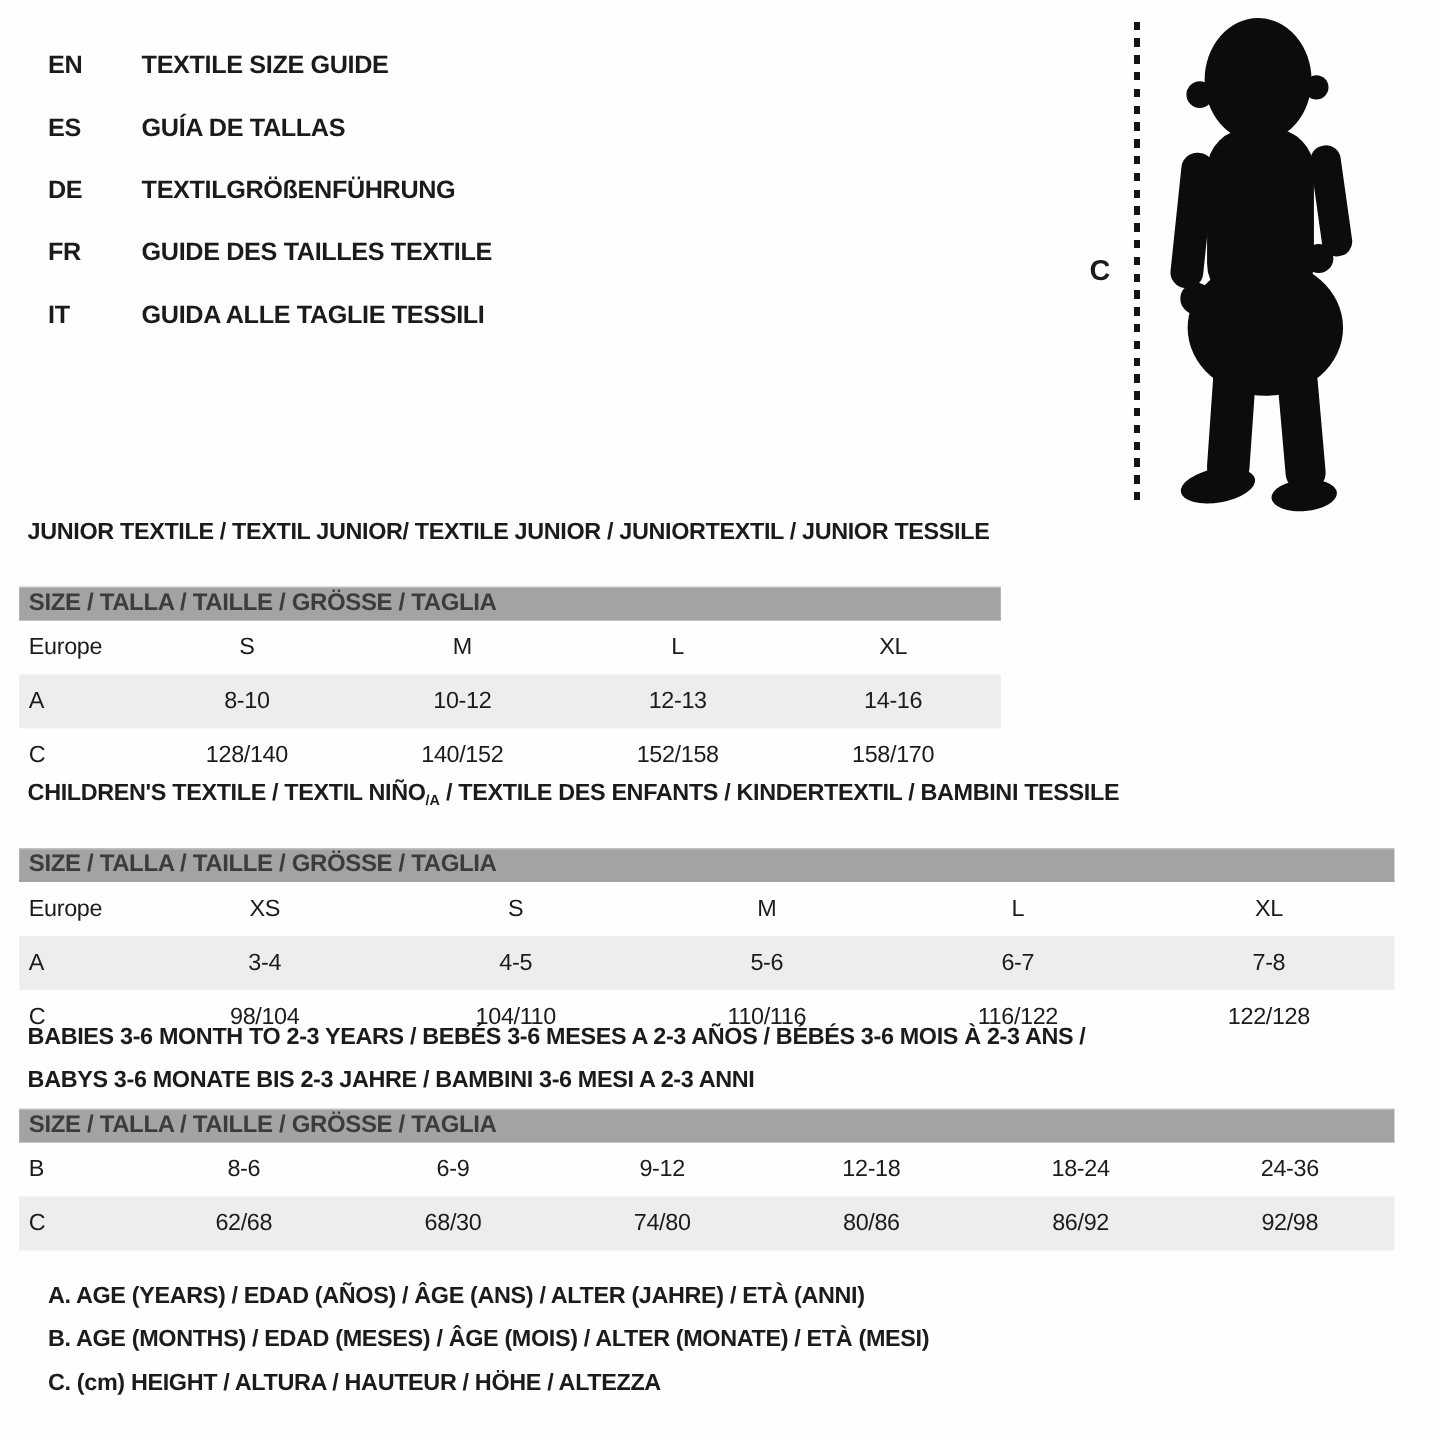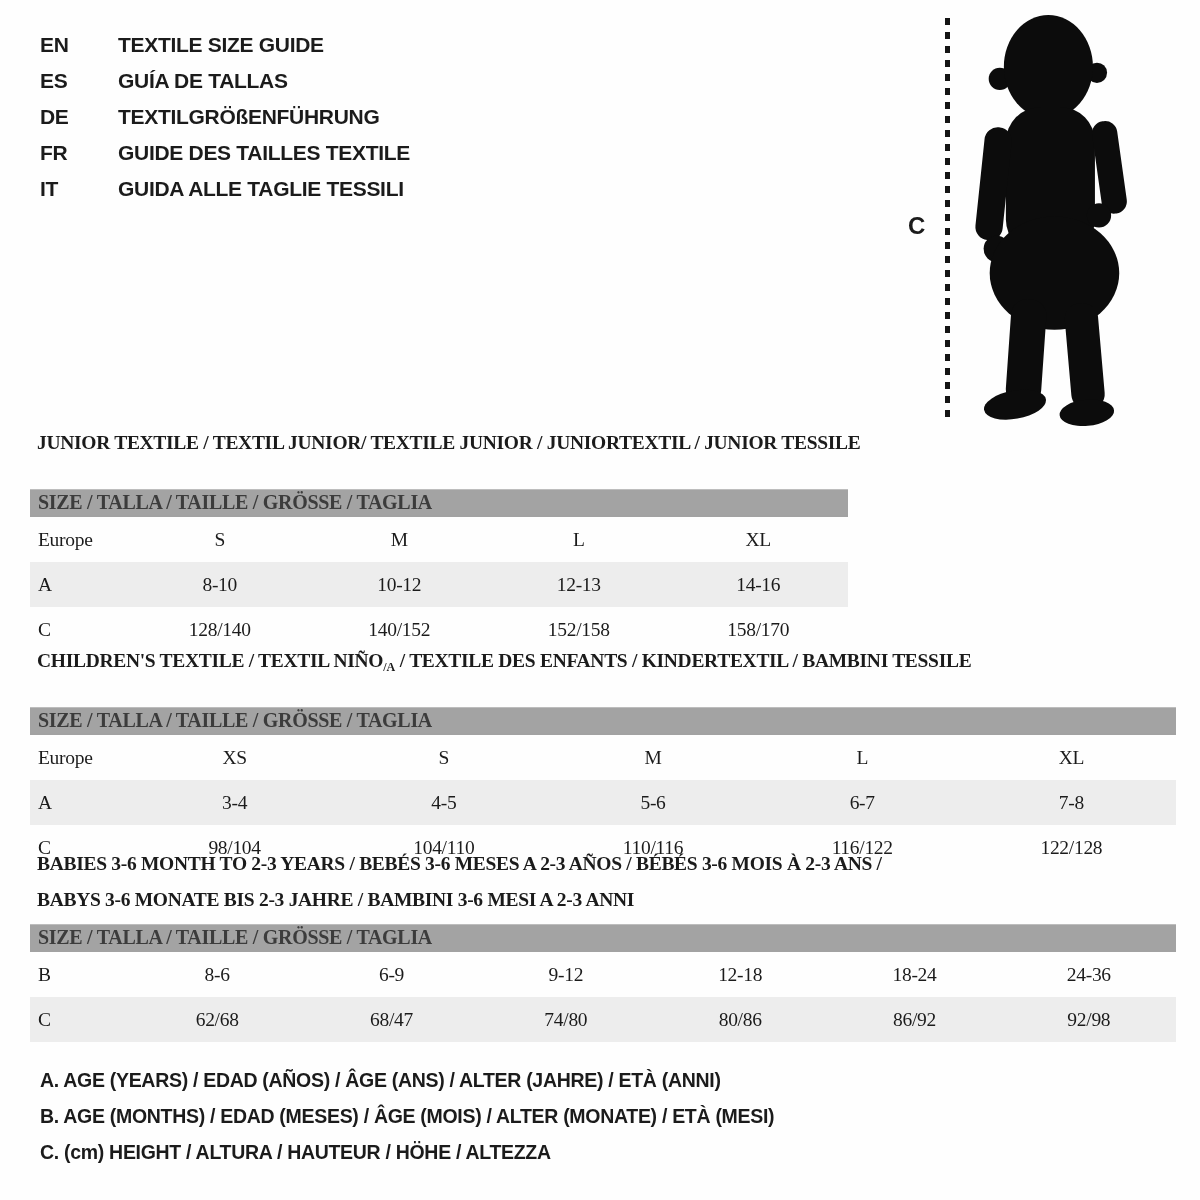--- a/index.html
+++ b/index.html
@@ -7,36 +7,36 @@
     width:1200px; height:1200px;
     background:#ffffff;
     font-family:"Liberation Sans", sans-serif;
     color:#1b1b1b;
     letter-spacing:-0.3px;
   }
   .page { position:relative; width:1200px; height:1200px; overflow:hidden; background:#fefefe; }
 
   
   .lang-list { position:absolute; left:40px; top:27px; }
-  .lang-row { display:flex; height:36px; align-items:center; font-weight:bold; font-size:21px; }
+  .lang-row { display:flex; height:36px; align-items:flex-start; font-weight:bold; font-size:21px;margin-top:16px; }
   .lang-code { width:78px; }
 
   
   .measure-line {
     position:absolute; left:945px; top:18px; width:5px; height:400px;
     background:repeating-linear-gradient(to bottom, #141414 0 7px, transparent 7px 14px);
   }
   .measure-label {
     position:absolute; left:908px; top:212px;
     font-size:24px; font-weight:bold;
   }
   .baby-figure { position:absolute; left:968px; top:8px; }
 
   
-  .section { position:absolute; left:30px;font-family:Liberation Serif, serif; }
+  .section { position:absolute; left:16px; }
   #sec-junior   { top:425px; width:818px; }
   #sec-children { top:643px; width:1146px; }
   #sec-babies   { top:846px; width:1146px; }
 
   .section-title {
     margin-left:7px; font-weight:bold; font-size:19.5px; line-height:36px;
     white-space:nowrap;
   }
   .section-title .sub { font-size:12px; vertical-align:-4px; letter-spacing:0; }
 
@@ -181,21 +181,21 @@
           <div class="cell">8-6</div>
           <div class="cell">6-9</div>
           <div class="cell">9-12</div>
           <div class="cell">12-18</div>
           <div class="cell">18-24</div>
           <div class="cell">24-36</div>
         </div>
         <div class="trow stripe" style="grid-template-columns: 100px repeat(6, 1fr);">
           <div class="rlabel">C</div>
           <div class="cell">62/68</div>
-          <div class="cell">68/47</div>
+          <div class="cell">68/30</div>
           <div class="cell">74/80</div>
           <div class="cell">80/86</div>
           <div class="cell">86/92</div>
           <div class="cell">92/98</div>
         </div>
       </div>
     </section>
 
   <div class="legend">
       <div class="legend-line">A. AGE (YEARS) / EDAD (AÑOS) / ÂGE (ANS) / ALTER (JAHRE) / ETÀ (ANNI)</div>

